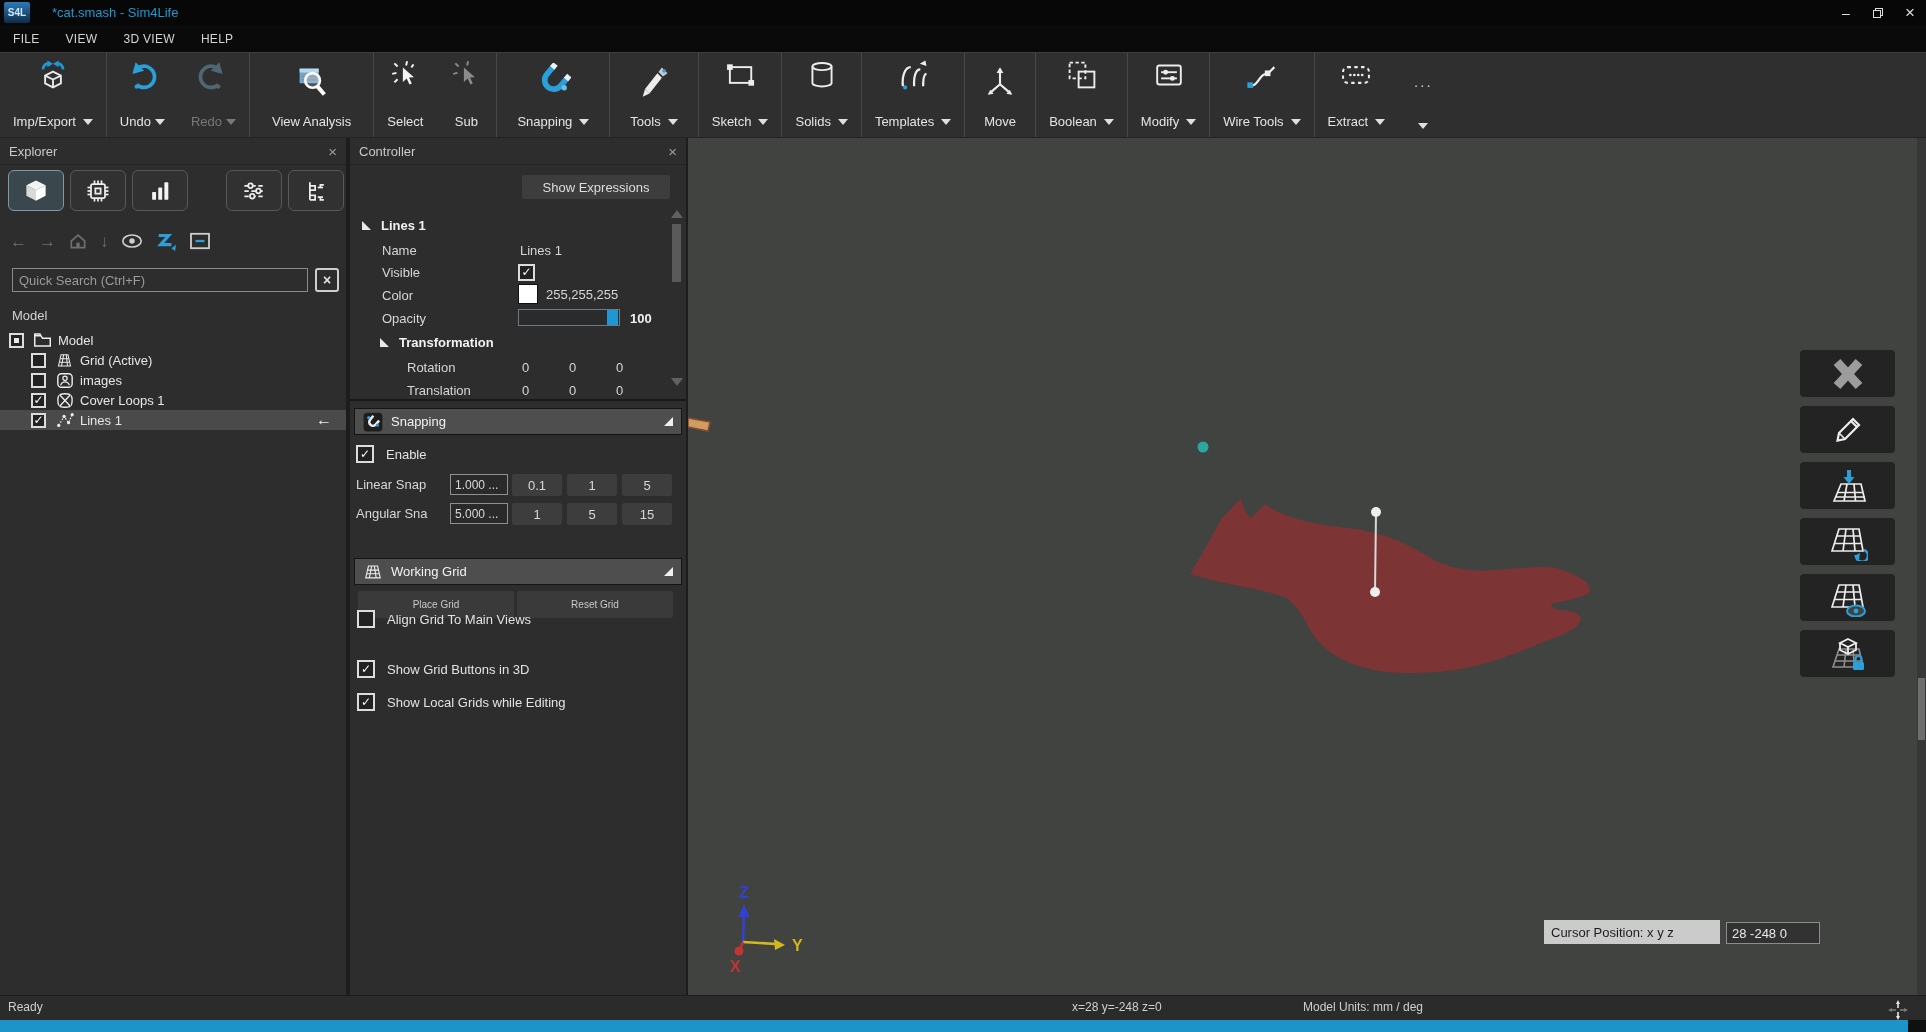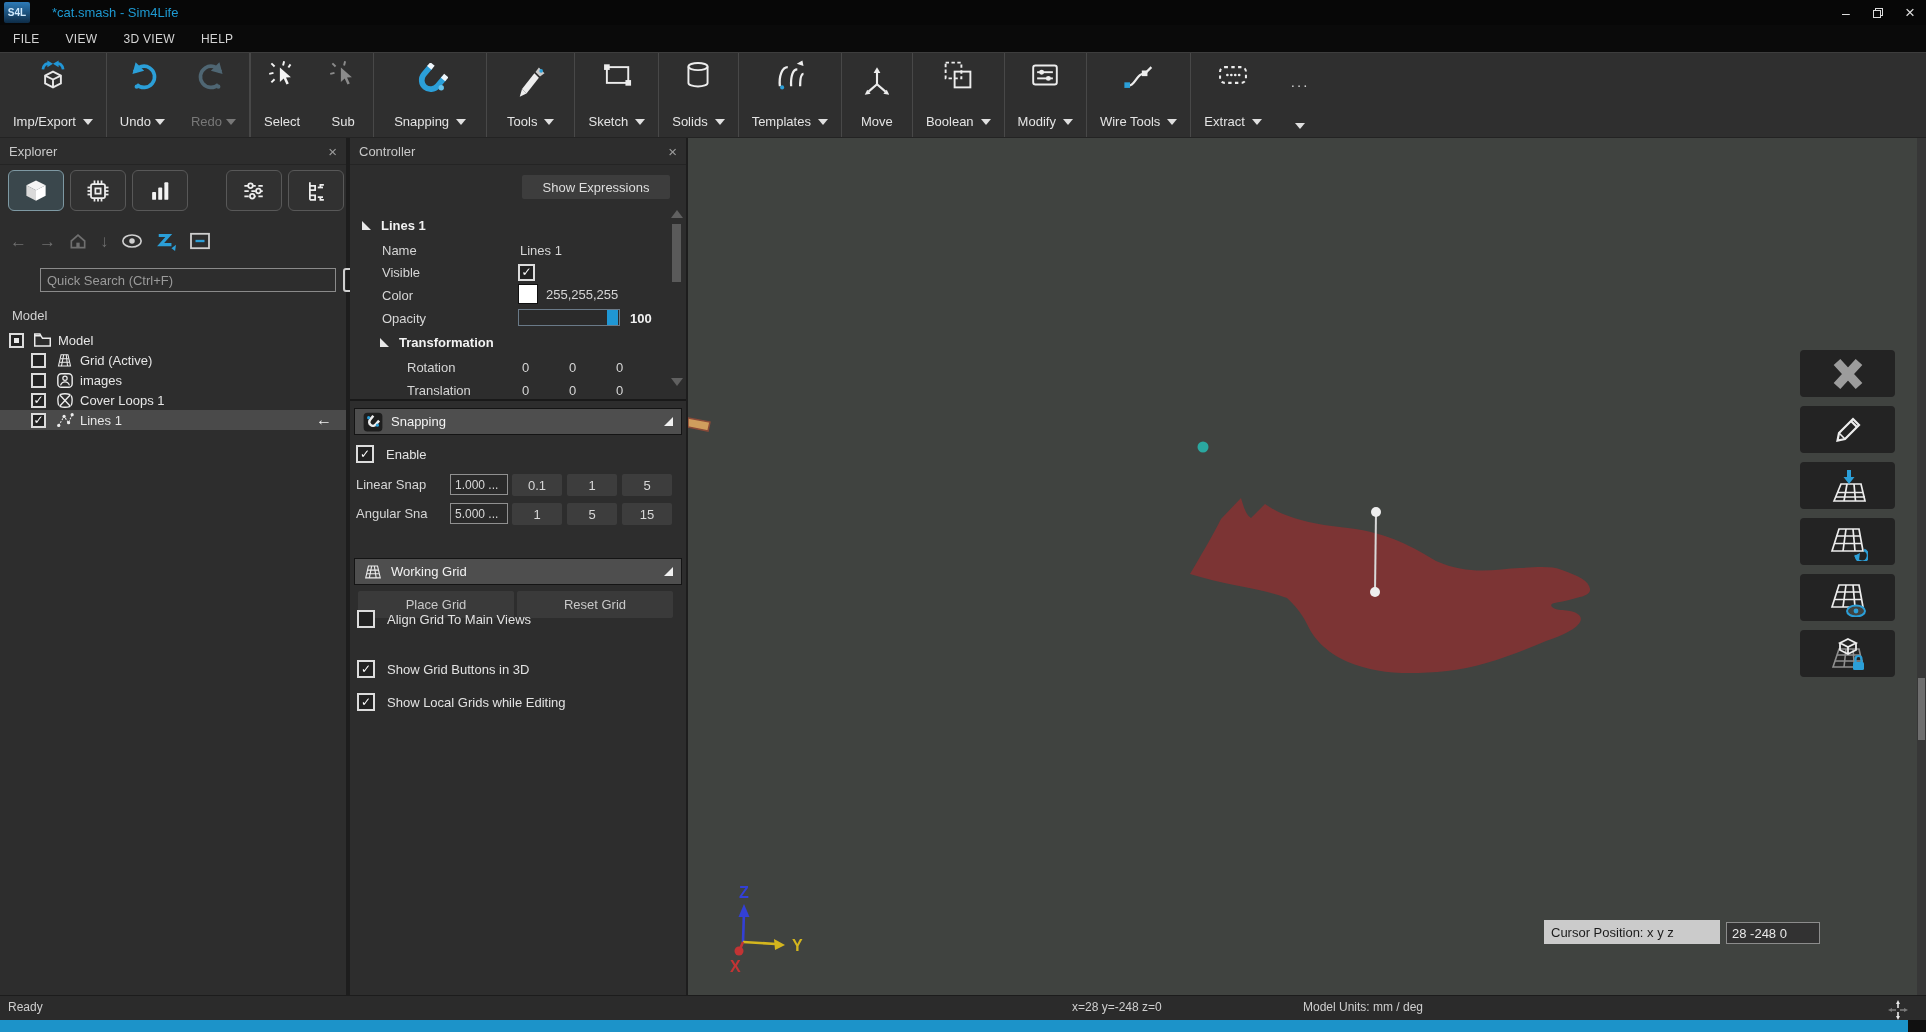--- a/index.html
+++ b/index.html
@@ -42,21 +42,21 @@
   
   .exp-tabs { position:absolute; left:8px; top:32px; display:flex; }
   .exp-tab { width:56px; height:41px; border:1px solid #585858; border-radius:6px; background:#313131;
              display:flex; align-items:center; justify-content:center; margin-right:6px; }
   .exp-tab.active { background:#3a474c; border-color:#7e99a3; }
   .exp-tab.gap { margin-left:32px; }
   .exp-nav { position:absolute; left:10px; top:92px; display:flex; align-items:center; gap:12px; height:22px; }
   .nav-ico { font-size:17px; font-weight:bold; color:#6f6f6f; line-height:1; }
   .search-row { position:absolute; left:12px; top:130px; display:flex; align-items:center; }
   .search-input { width:296px; height:24px; background:transparent; border:1px solid #8a8a8a; color:#cfcfcf;
-                  font-size:13px; padding:0 6px; font-family:inherit;margin-left:28px; }
+                  font-size:13px; padding:0 6px; font-family:inherit; }
   .search-input::placeholder { color:#9a9a9a; }
   .search-clear { width:24px; height:24px; margin-left:7px; border:2px solid #cfcfcf; border-radius:3px;
                   display:flex; align-items:center; justify-content:center; color:#e4e4e4; font-size:14px; font-weight:bold; }
   .tree-section { position:absolute; left:12px; top:170px; color:#d2d2d2; }
   .tree { position:absolute; left:0; top:192px; width:100%; }
   .tree-row { height:20px; display:flex; align-items:center; font-size:13px; color:#e6e6e6; position:relative; }
   .tree-row.selected { background:#4a4a4a; }
   .cb { width:15px; height:15px; border:2px solid #dcdcdc; background:#222; display:flex; align-items:center;
         justify-content:center; flex:none; }
   .cb .tick { color:#fff; font-size:12px; font-weight:bold; line-height:1; }
@@ -82,21 +82,21 @@
   .ctl-scroll .down { width:0;height:0;border-left:6px solid transparent;border-right:6px solid transparent;border-top:8px solid #606060; margin:96px auto 0; }
   .hsep { position:absolute; left:0; width:100%; height:2px; background:#191919; }
   .sec-header { position:absolute; left:4px; width:328px; height:27px; background:#4e4e4e; border:1px solid #141414;
                 display:flex; align-items:center; padding:0 8px; color:#f2f2f2; font-size:13px; gap:8px; }
   .sec-header .exp-tri-r { margin-left:auto; }
   .snap-input { position:absolute; left:100px; width:58px; height:21px; border:1px solid #909090; background:#2a2a2a;
                 color:#d8d8d8; font-size:12px; display:flex; align-items:center; padding:0 4px; }
   .preset { position:absolute; width:50px; height:22px; background:#3d3d3d; border-radius:2px; display:flex;
             align-items:center; justify-content:center; color:#d8d8d8; font-size:13px; }
   .grid-btn { position:absolute; width:156px; height:27px; background:#3a3a3a; border-radius:2px; display:flex;
-              align-items:center; justify-content:center; color:#c9c9c9; font-size:13px; }
+              align-items:center; justify-content:center; color:#c9c9c9; font-size:10px; }
   .cbrow { position:absolute; display:flex; align-items:center; gap:12px; color:#e2e2e2; font-size:13px; }
   
   .vp-svg { position:absolute; left:0; top:0; }
   .vp-btns { position:absolute; right:31px; top:212px; width:95px; display:flex; flex-direction:column; gap:9px; }
   .vp-btn { width:95px; height:47px; background:#232323; border-radius:4px; display:flex; align-items:center; justify-content:center; }
   .vp-scroll { position:absolute; right:0; top:0; bottom:0; width:9px; background:#373737; }
   .vp-scroll .thumb { position:absolute; right:1px; top:540px; width:7px; height:62px; background:#6e6e6e; }
   .cursor-label { position:absolute; left:856px; top:782px; width:176px; height:24px; background:#cbcbcb; color:#1c1c1c;
                   font-size:13px; display:flex; align-items:center; padding:0 7px; }
   .cursor-input { position:absolute; left:1038px; top:784px; width:94px; height:22px; background:#323232; border:1px solid #8c8c8c;
@@ -179,20 +179,37 @@
             <circle cx="21" cy="27" r="2" fill="#4f6673"></circle>
           </svg>
       </div>
       <div class="tb-label">
           <span>Redo</span>
           <span class="dd" style="margin-left:-3px"></span>
         </div>
     </div>
     <div class="tb-sep"></div>
 
+    <div class="tb-item" style="padding:7px 22px 8px">
+      <div class="tb-icon">
+        <svg width="36" height="36" viewBox="0 0 32 32">
+            <rect x="5" y="5" width="17" height="13" fill="#6fa9cf"></rect>
+            <rect x="5" y="5" width="17" height="3.5" fill="#b9d8eb"></rect>
+            <g stroke="#8c8c8c" stroke-width="1.4">
+              <line x1="7" y1="12" x2="20" y2="12"></line>
+              <line x1="7" y1="15" x2="20" y2="15"></line>
+            </g>
+            <circle cx="16.5" cy="15.5" r="6.5" fill="rgba(250,250,250,.18)" stroke="#fafafa" stroke-width="2.4"></circle>
+            <line x1="21" y1="21" x2="27" y2="28" stroke="#fafafa" stroke-width="3.6"></line>
+          </svg>
+      </div>
+      <div class="tb-label">
+          <span>View Analysis</span>
+        </div>
+    </div>
     <div class="tb-sep"></div>
 
     <div class="tb-item">
       <div class="tb-icon">
         <svg width="34" height="34" viewBox="0 0 32 32">
             <path d="M14 9v13.5l3.6-3.2 2.6 5.7 2.2-1-2.6-5.6 4.6-.4z" fill="#f4f4f4"></path>
             <g stroke="#f4f4f4" stroke-width="1.8">
               <line x1="6" y1="5" x2="9" y2="8"></line>
               <line x1="18" y1="3" x2="17" y2="7"></line>
               <line x1="4" y1="15" x2="8" y2="14"></line>

